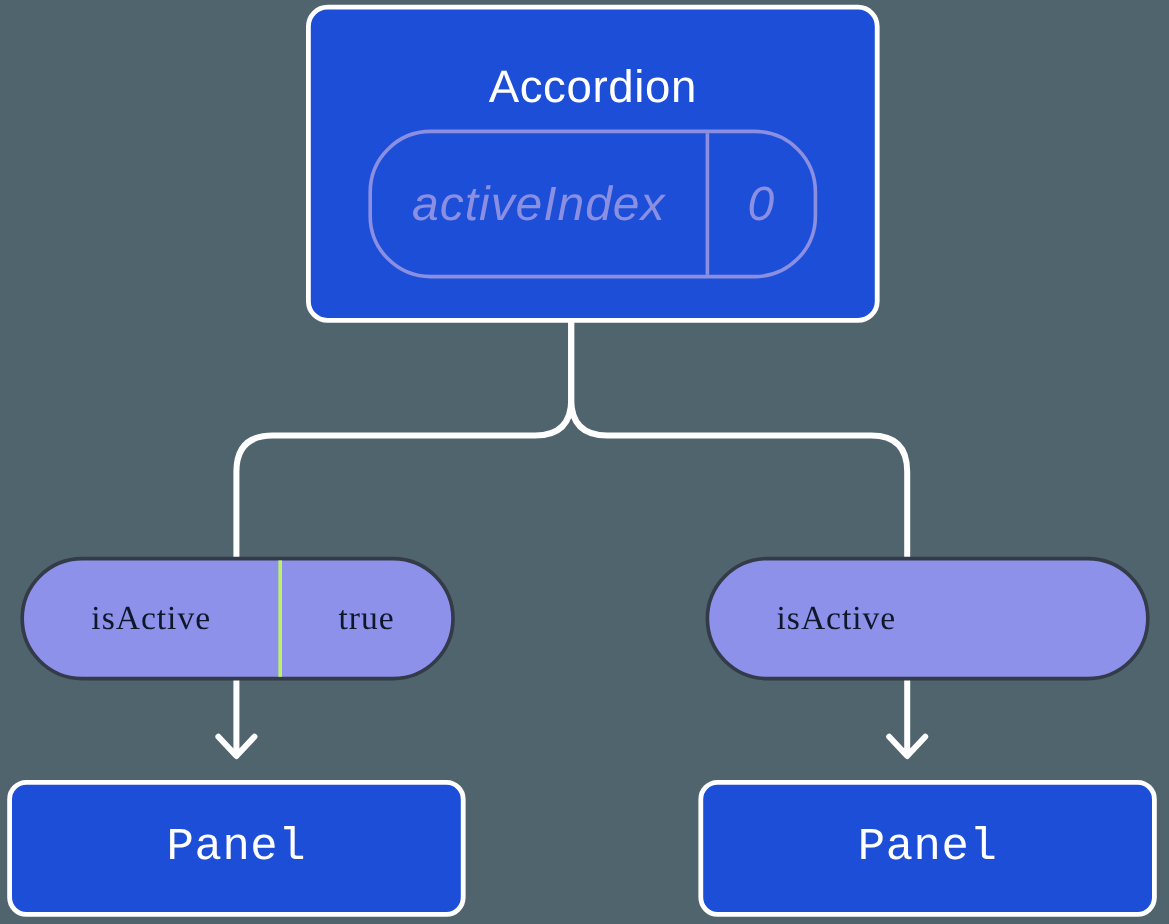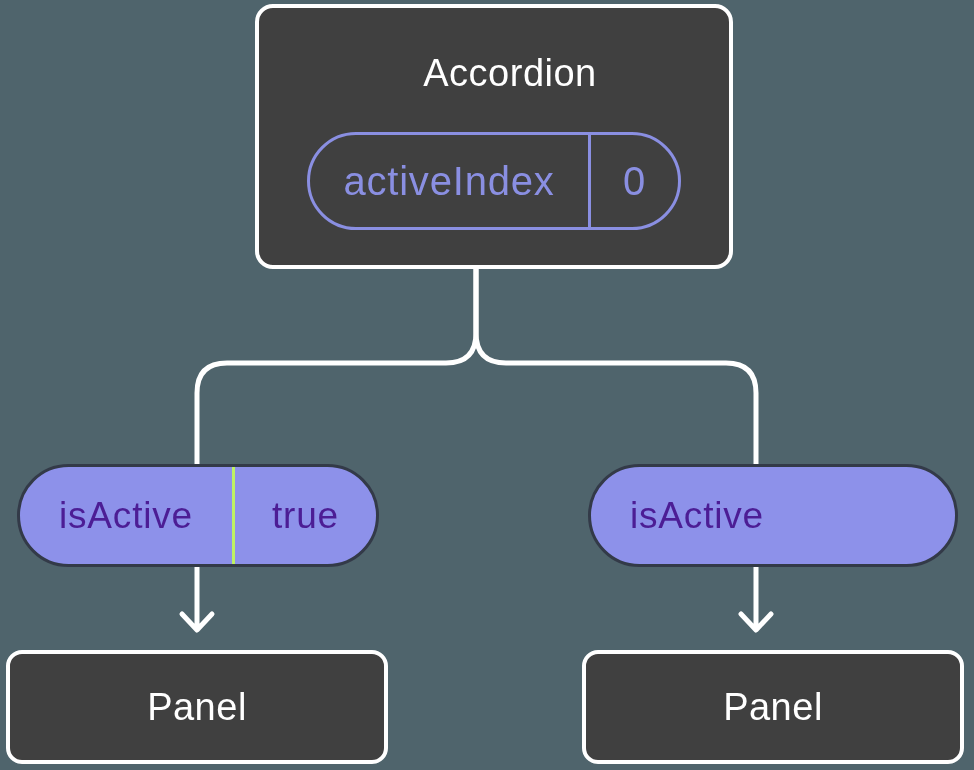--- a/index.html
+++ b/index.html
@@ -19,24 +19,25 @@
   
   #connector-layer {
     position: absolute;
     left: 0; top: 0;
     width: 974px; height: 770px;
     z-index: 1;
   }
 
   
   .node {
-    background: #404040;
+    background: #1d4ed8;
     border: 4px solid #FFFFFF;
     border-radius: 18px;
     z-index: 2;
+    font-family: Liberation Mono, monospace;
   }
   .node-title {
     color: #FFFFFF;
     font-size: 38px;
     font-weight: 500;
     letter-spacing: 0.5px;
     text-align: center;
     line-height: 38px;
     z-index: 3;
   }
@@ -75,23 +76,24 @@
     align-items: stretch;
     background: #8D91EA;
     border: 3px solid #333A48;
     border-radius: 52px;
     z-index: 3;
   }
   .prop-pill .seg {
     display: flex;
     align-items: center;
     justify-content: center;
-    color: #4c1d95;
-    font-size: 37px;
+    color: #0f172a;
+    font-size: 28px;
     letter-spacing: 0.8px;
+    font-family: Liberation Serif, serif;
   }
   .prop-pill .seg-name { width: 212px; }
   .prop-pill .seg-value {
     flex: 1;
     border-left: 3px solid #bef264;
   }
 </style>
 </head>
 <body>
 
@@ -99,23 +101,23 @@
   <g stroke="#FFFFFF" stroke-width="5" fill="none" stroke-linecap="round" stroke-linejoin="round">
     <path d="M 476 267 L 476 333 Q 476 363 446 363 L 227 363 Q 197 363 197 393 L 197 466"></path>
     <path d="M 476 267 L 476 333 Q 476 363 506 363 L 726 363 Q 756 363 756 393 L 756 466"></path>
     <path d="M 197 566 L 197 628 M 182 614 L 197 630 L 212 614"></path>
     <path d="M 756 566 L 756 628 M 741 614 L 756 630 L 771 614"></path>
   </g>
 </svg>
 
 <div class="abs node" style="left:255px; top:4px; width:478px; height:265px;"></div>
 
-<div class="abs node-title" style="left:271px; top:54px; width:478px; height:38px;text-align:center;">Accordion</div>
+<div class="abs node-title" style="left:255px; top:54px; width:478px; height:38px;text-align:center;">Accordion</div>
 
-<div class="abs state-pill" style="left:307px; top:132px; width:374px; height:98px;">
+<div class="abs state-pill" style="left:307px; top:108px; width:374px; height:124px;font-style:italic;">
   <div class="seg seg-name">activeIndex</div>
   <div class="seg seg-value">0</div>
 </div>
 
 <div class="abs prop-pill" style="left:17px; top:464px; width:362px; height:103px;">
   <div class="seg seg-name">isActive</div>
   <div class="seg seg-value">true</div>
 </div>
 
 <div class="abs prop-pill" style="left:588px; top:464px; width:370px; height:103px;">

